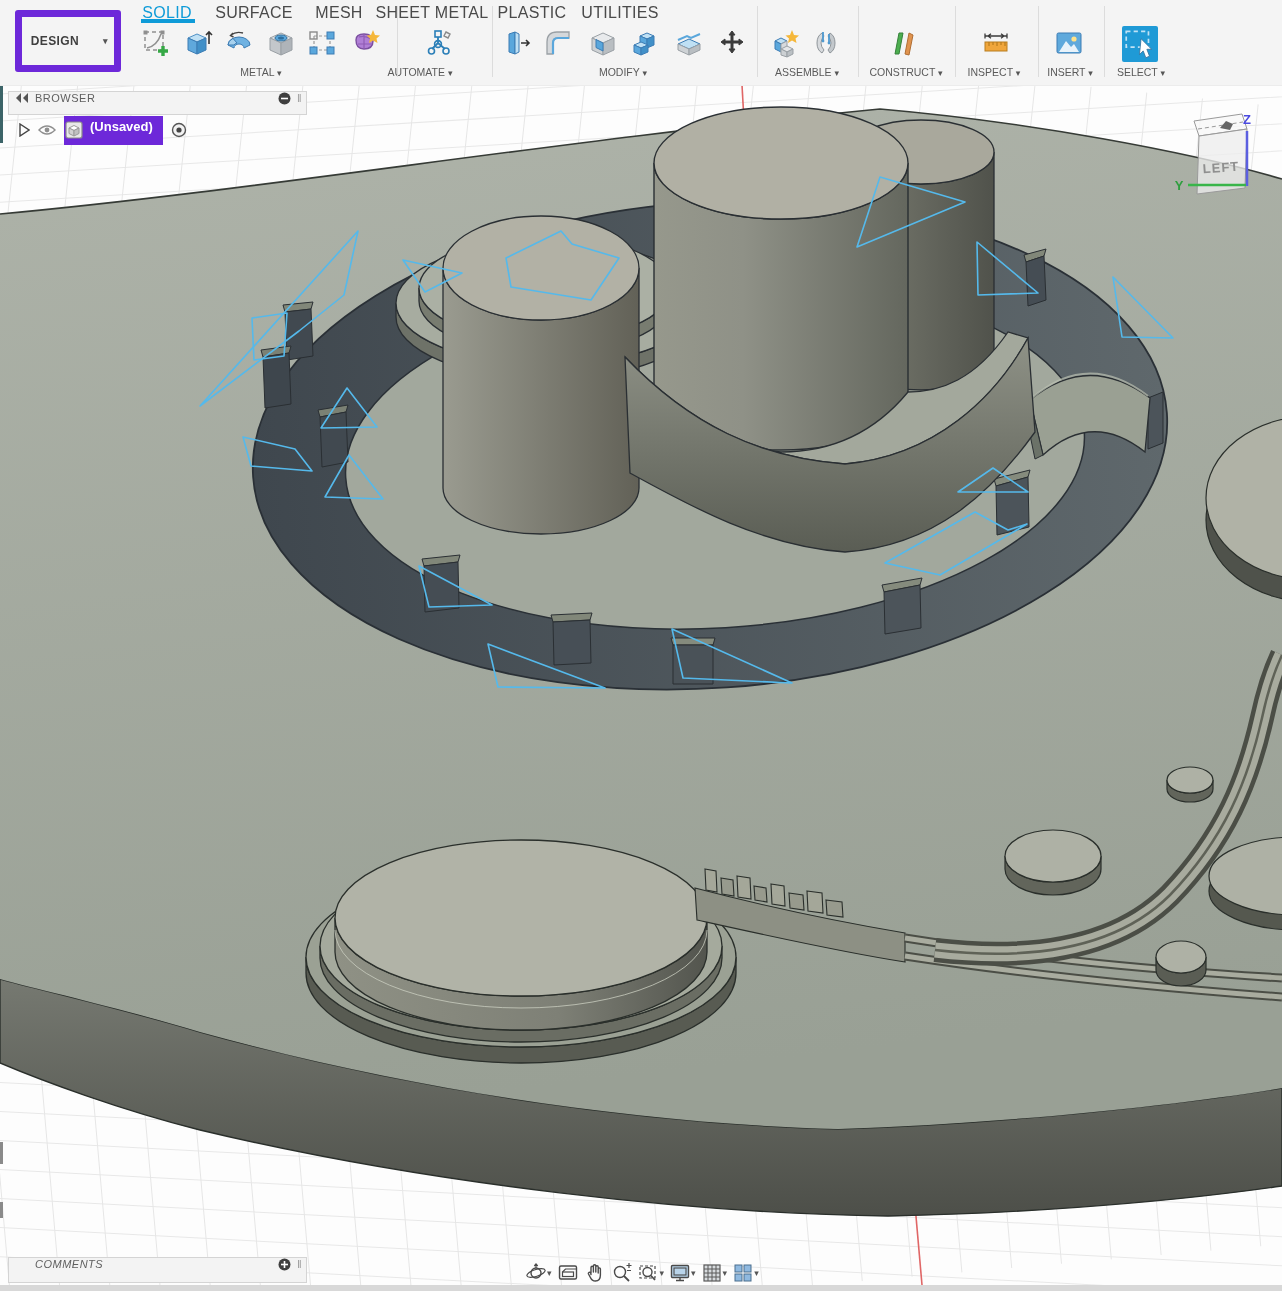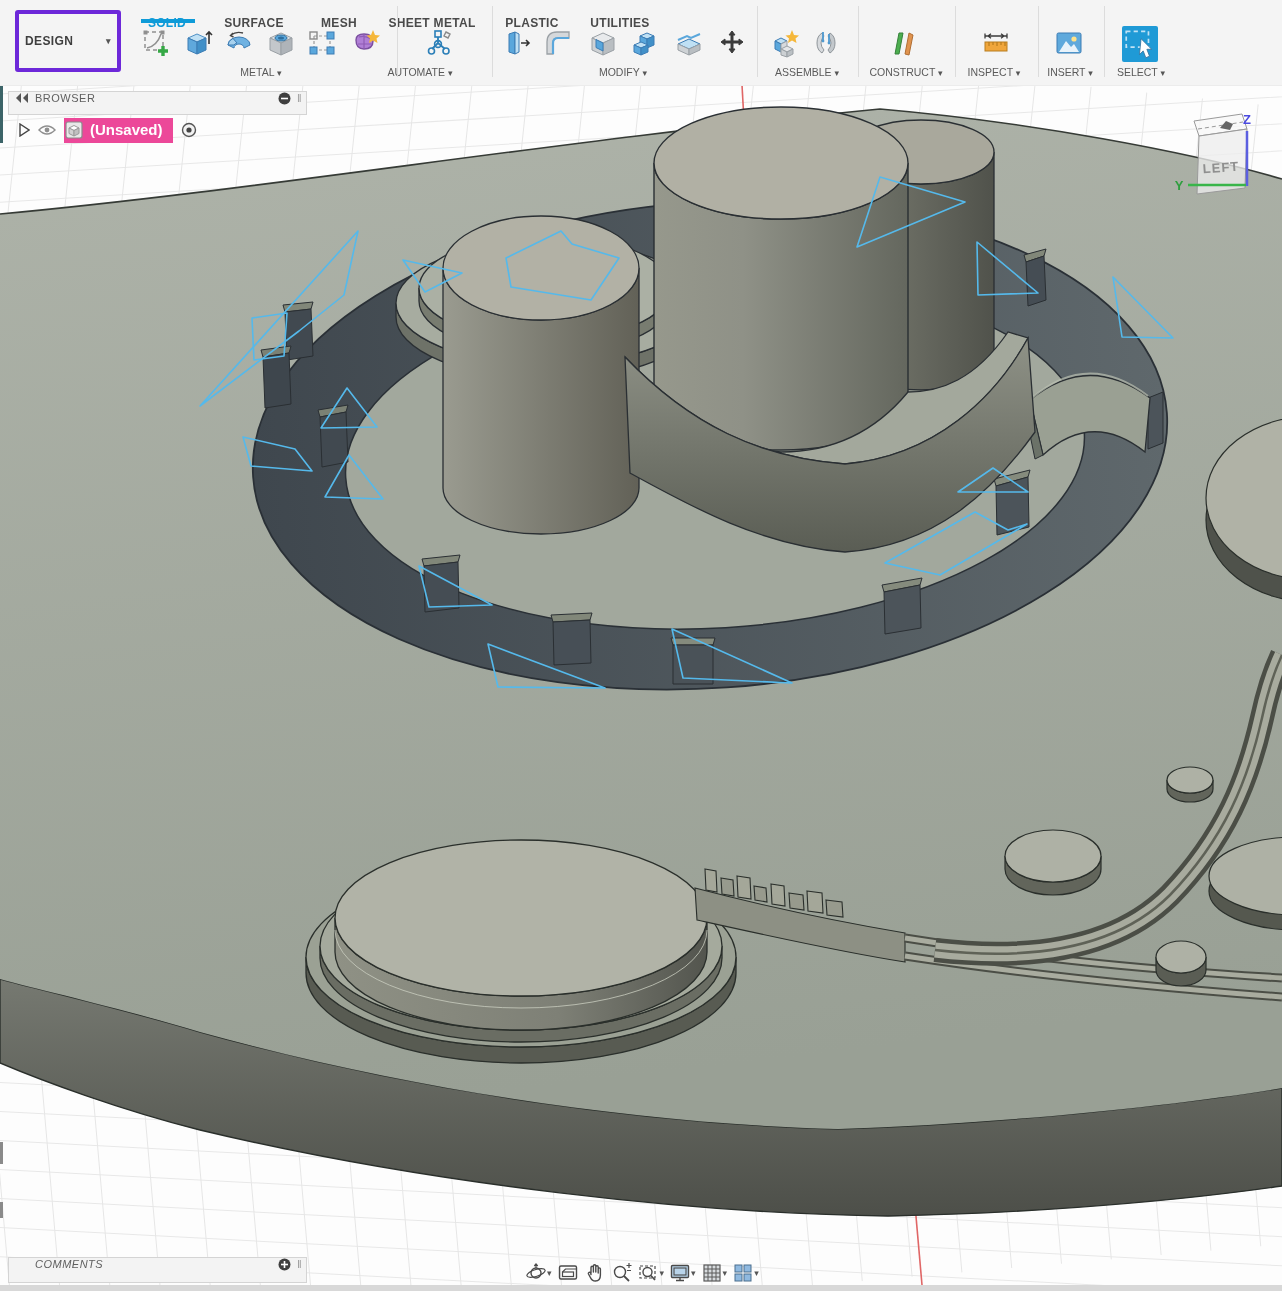--- a/index.html
+++ b/index.html
@@ -4,44 +4,44 @@
 <style>
   html,body{margin:0;padding:0;background:#fff;}
   body{width:1282px;height:1291px;position:relative;overflow:hidden;
        font-family:"Liberation Sans", sans-serif; -webkit-font-smoothing:antialiased;}
   
   #scene{position:absolute;left:0;top:0;width:1282px;height:1291px;}
   
   #toolbar{position:absolute;left:0;top:0;width:1282px;height:85px;background:#f4f4f4;
            border-bottom:1px solid #ececec;z-index:30;}
   #design-btn{position:absolute;left:15px;top:10px;width:106px;height:62px;background:#f4f4f4;
-              border:4px solid #6d28d9;border-radius:3px;font-size:12px;font-weight:bold;color:#3f3f3f;
-              display:flex;align-items:center;justify-content:space-between;gap:24px;letter-spacing:.4px;cursor:default;}
-  .tab{position:absolute;top:16px;transform:translateX(-50%);font-size:12px;color:#4a4a4a;
-       letter-spacing:.3px;font-weight:bold;cursor:default;}
+              border:7px solid #6d28d9;border-radius:3px;font-size:12px;font-weight:bold;color:#3f3f3f;
+              display:flex;align-items:center;justify-content:flex-end;gap:24px;letter-spacing:.4px;cursor:default;}
+  .tab{position:absolute;top:4px;transform:translateX(-50%);font-size:16px;color:#4a4a4a;
+       letter-spacing:.3px;font-weight:normal;cursor:default;}
   .tab.active{color:#0e9bd8;}
   #tab-underline{position:absolute;left:141px;top:19px;width:54px;height:4px;background:#0e9bd8;}
   .caret{font-size:9px;color:#555;}
   .tool-btn{position:absolute;top:27px;width:32px;height:34px;border:none;background:transparent;
             padding:0;cursor:default;}
   .tool-btn svg{width:30px;height:30px;}
   .grp-label{position:absolute;top:66px;transform:translateX(-50%);font-size:10.5px;color:#5a5a5a;
              white-space:nowrap;cursor:default;}
   .sep{position:absolute;top:6px;width:1px;height:71px;background:#dcdcdc;}
   #select-btn{position:absolute;left:1122px;top:26px;width:36px;height:36px;background:#1f9ad6;
               border:none;border-radius:2px;padding:0;cursor:default;}
   
   .panelbar{position:absolute;height:22px;background:#f3f3f3;border:1px solid #d4d4d4;
             display:flex;font-size:11px;color:#5f5f5f;letter-spacing:.5px;z-index:25;}
   #browser-bar{left:8px;top:91px;width:297px;}
   #comments-bar{left:8px;top:1257px;width:297px;height:24px;font-style:italic;}
   .panelbar .title{flex:1;}
   .panelbar .grip{color:#999;font-size:11px;margin:0 4px 0 6px;}
   #browser-row{position:absolute;left:18px;top:119px;height:22px;display:flex;align-items:center;z-index:25;}
-  #doc-label{background:#ec4899;color:#fff;font-size:15px;font-weight:bold;padding:3px 10px 5px 26px;
+  #doc-label{background:#6d28d9;color:#fff;font-size:13px;font-weight:bold;padding:3px 10px 11px 26px;
              margin-left:-22px;}
   
   #navbar{position:absolute;left:524px;top:1258px;height:30px;display:flex;align-items:center;gap:3px;z-index:25;}
   .nav-btn{border:none;background:transparent;padding:1px;display:flex;align-items:center;cursor:default;}
   #status-strip{position:absolute;left:0;top:1285px;width:1282px;height:6px;background:#d8d8d8;z-index:24;}
 </style>
 </head>
 <body>
 
 <svg id="scene" viewBox="0 0 1282 1291">

